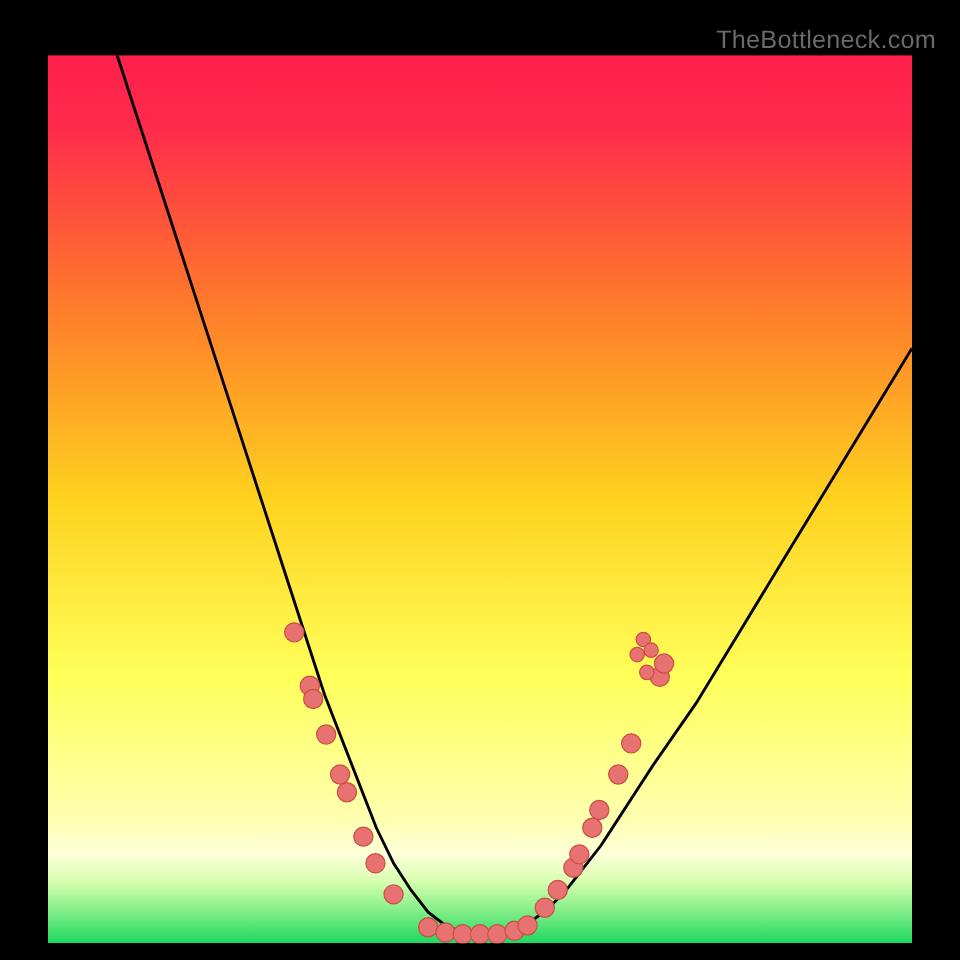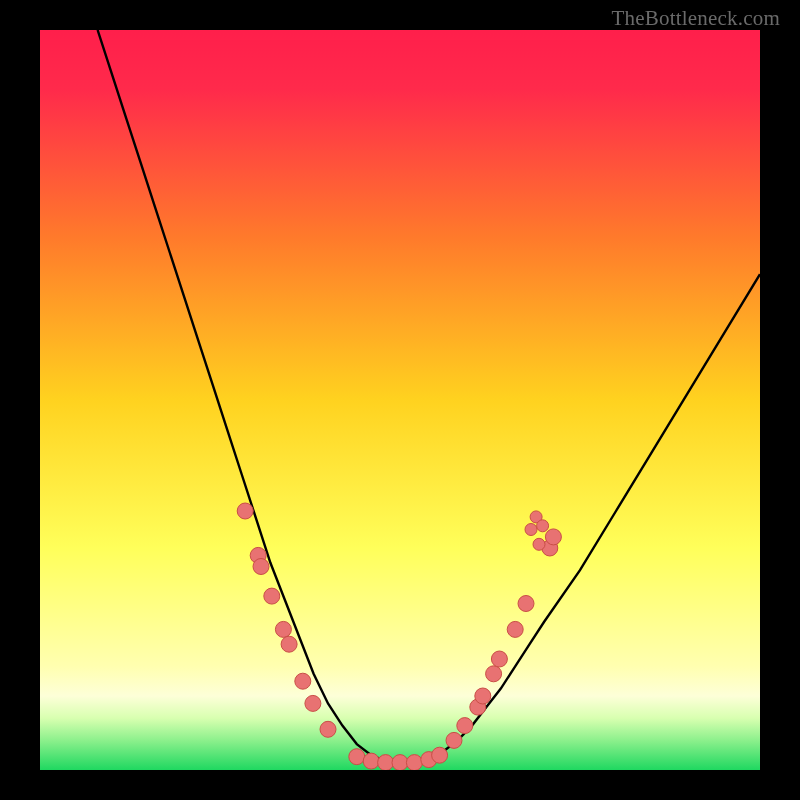--- a/index.html
+++ b/index.html
@@ -6,24 +6,23 @@
     margin: 0;
     padding: 0;
     width: 800px;
     height: 800px;
     background: #000;
     overflow: hidden;
     font-family: Arial, Helvetica, sans-serif;
   }
   .frame {
     position: absolute;
-    left: 0; top: 0;
+    left: 0; top: 16px;
     width: 800px; height: 588px;
     background: #000;
-    font-family: Liberation Serif, serif;
   }
   .plot {
     position: absolute;
     left: 40px;
     top: 30px;
     width: 720px;
     height: 740px;
     
   }
   svg {

